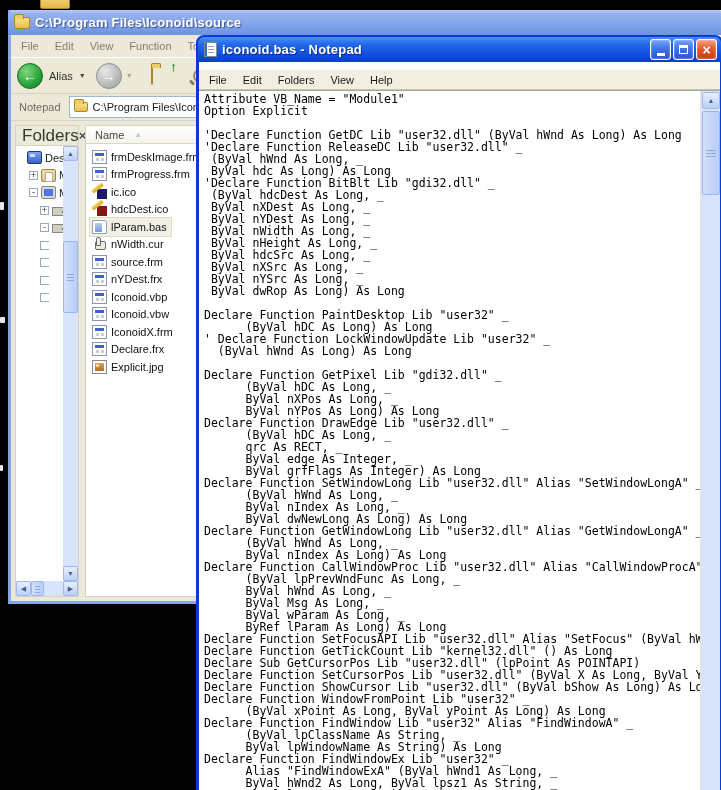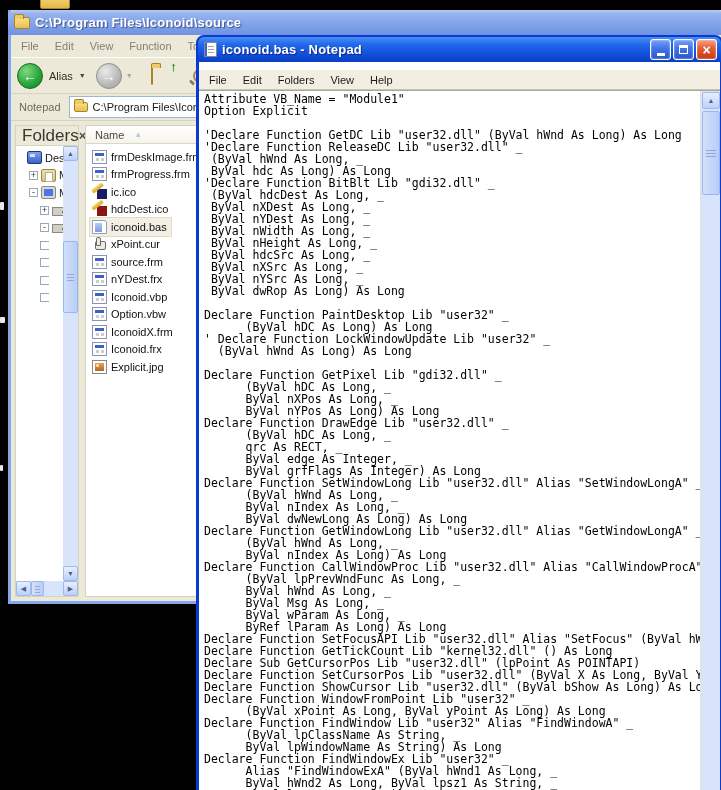--- a/index.html
+++ b/index.html
@@ -239,49 +239,49 @@
           <div class="file-row">
             <span class="ficon ico-file-blue-icon"></span>
             <span class="fname">ic.ico</span>
           </div>
           <div class="file-row">
             <span class="ficon ico-file-red-icon"></span>
             <span class="fname">hdcDest.ico</span>
           </div>
           <div class="file-row selected">
             <span class="ficon vb-module-icon"></span>
-            <span class="fname">iconoid.bas</span>
+            <span class="fname">lParam.bas</span>
           </div>
           <div class="file-row">
             <span class="ficon cursor-file-icon"></span>
-            <span class="fname">xPoint.cur</span>
+            <span class="fname">nWidth.cur</span>
           </div>
           <div class="file-row">
             <span class="ficon vb-form-icon"></span>
             <span class="fname">source.frm</span>
           </div>
           <div class="file-row">
             <span class="ficon vb-form-icon"></span>
             <span class="fname">nYDest.frx</span>
           </div>
           <div class="file-row">
             <span class="ficon vb-form-icon"></span>
             <span class="fname">Iconoid.vbp</span>
           </div>
           <div class="file-row">
             <span class="ficon vb-form-icon"></span>
-            <span class="fname">Option.vbw</span>
+            <span class="fname">Iconoid.vbw</span>
           </div>
           <div class="file-row">
             <span class="ficon vb-form-icon"></span>
             <span class="fname">IconoidX.frm</span>
           </div>
           <div class="file-row">
             <span class="ficon vb-form-icon"></span>
-            <span class="fname">Iconoid.frx</span>
+            <span class="fname">Declare.frx</span>
           </div>
           <div class="file-row">
             <span class="ficon image-file-icon"></span>
             <span class="fname">Explicit.jpg</span>
           </div>
         </div>
     </div>
   </div>
 </div>
 

